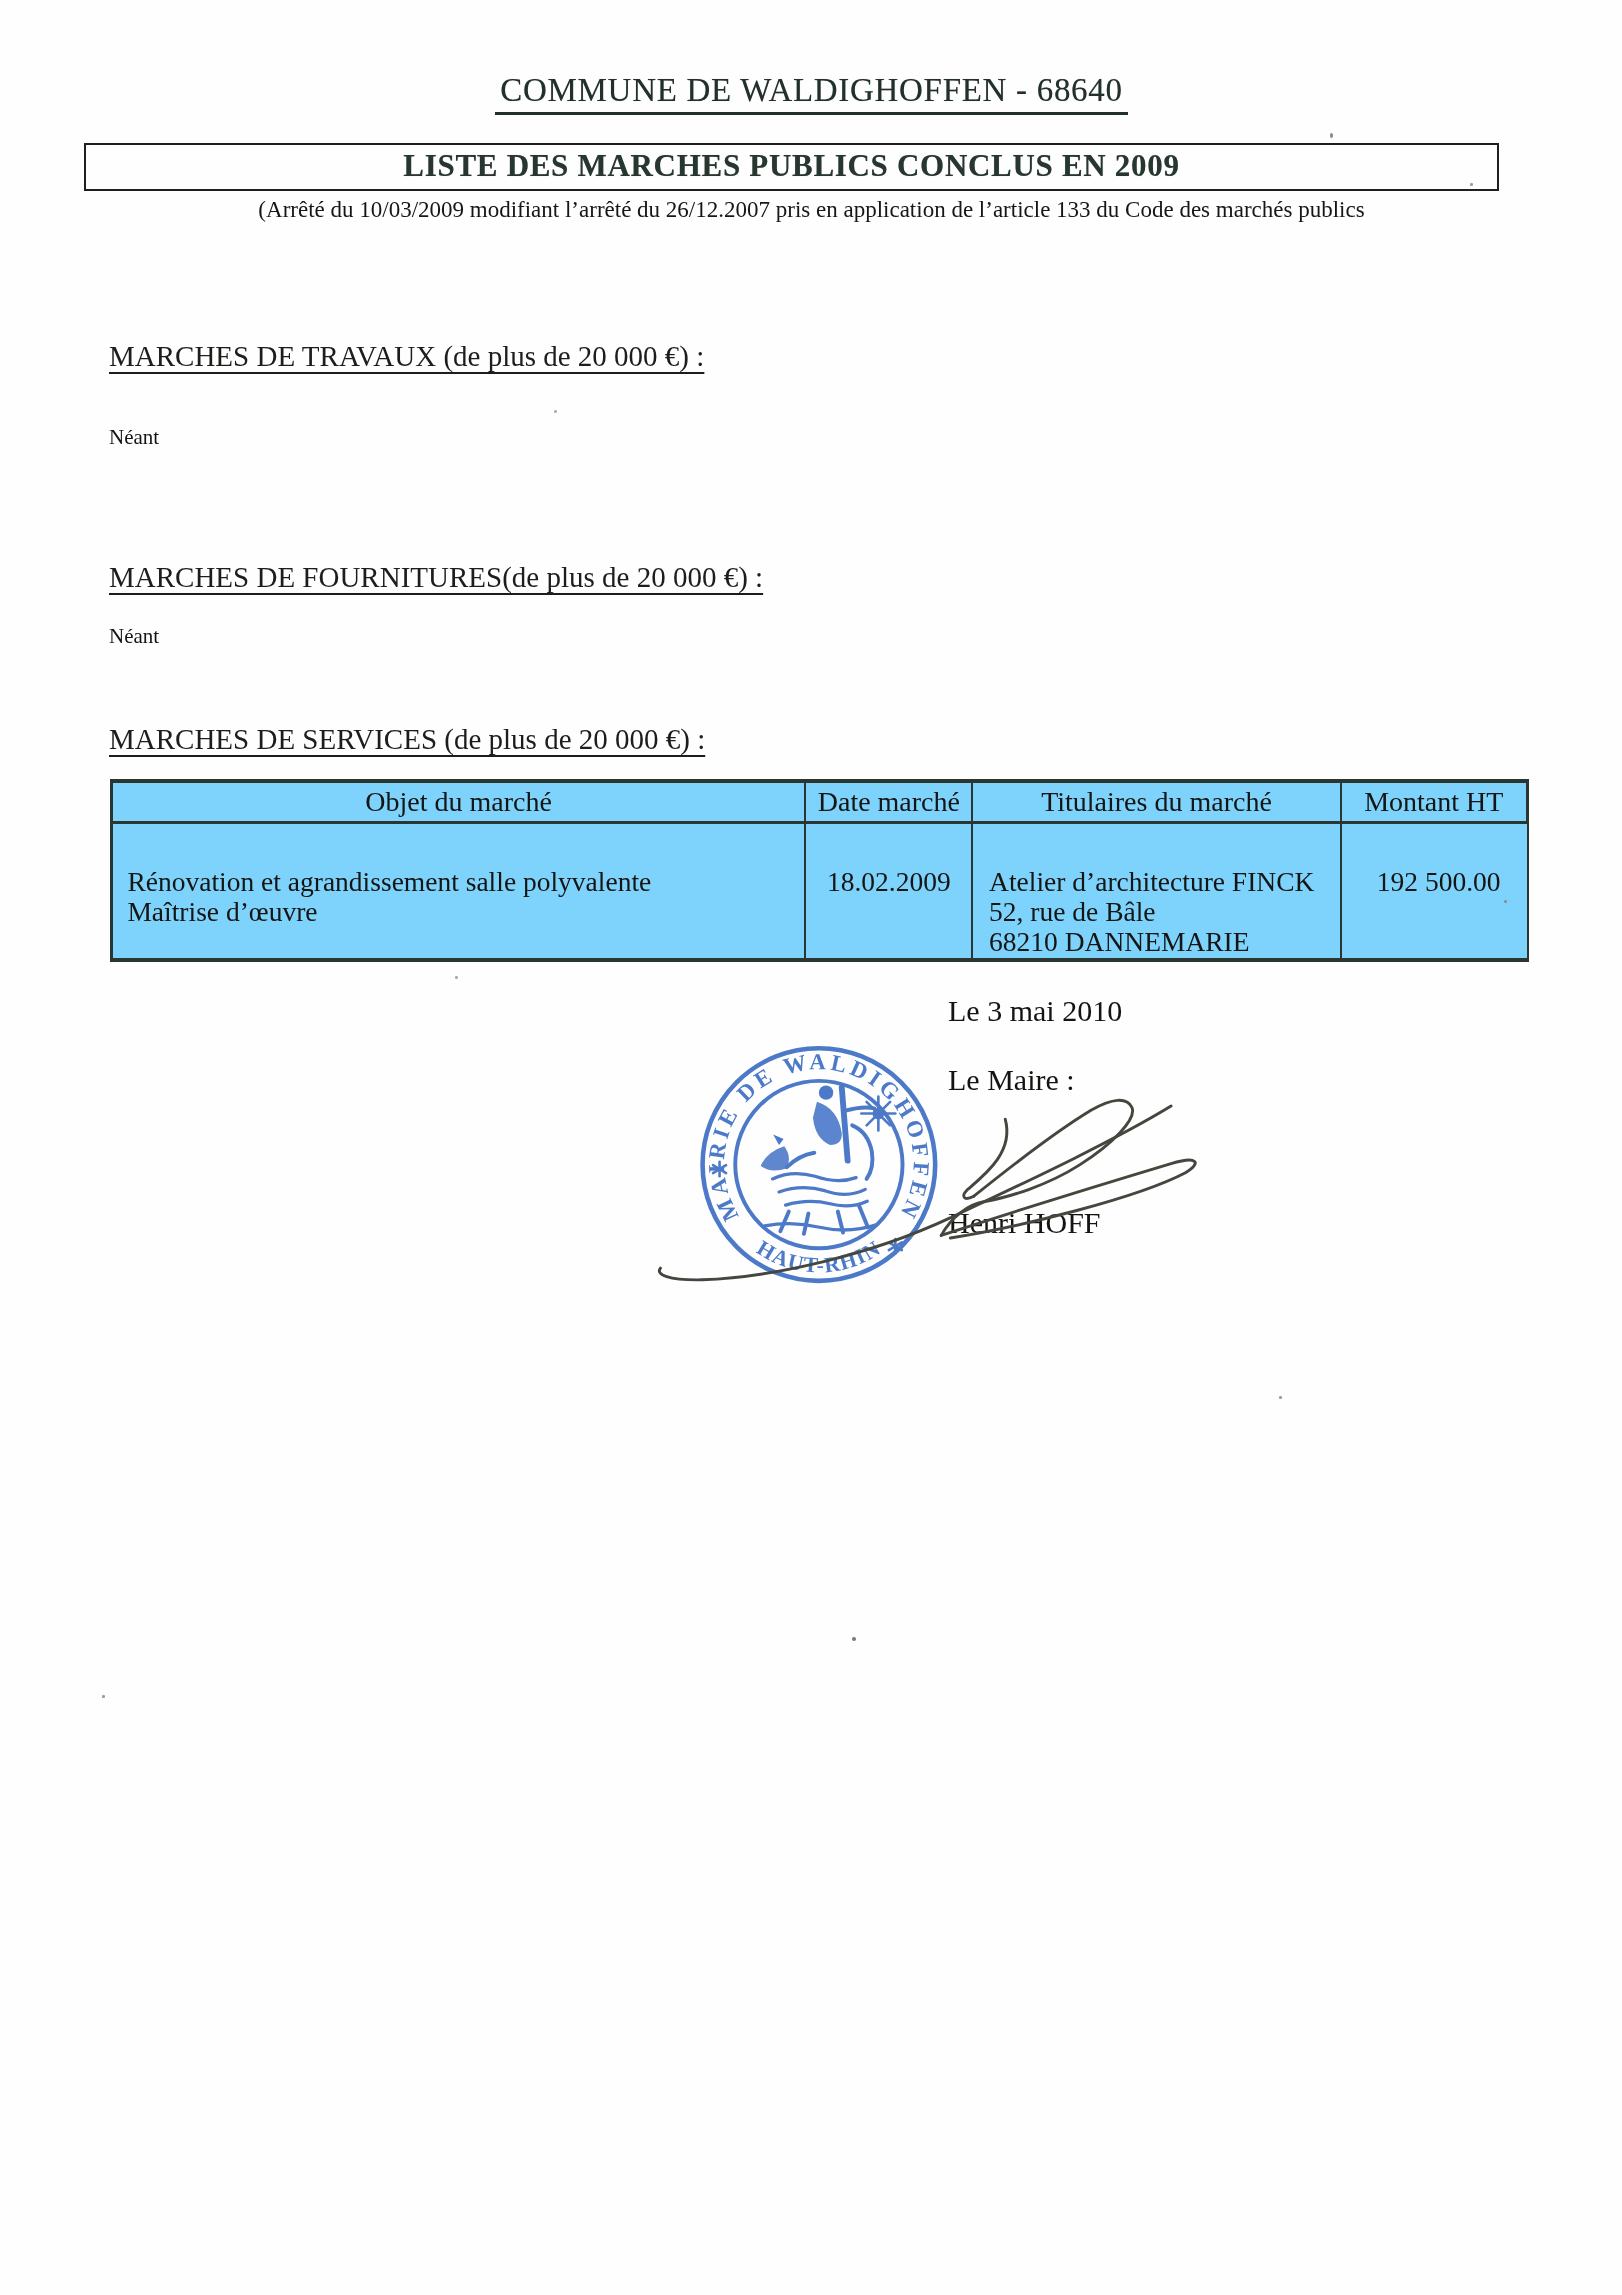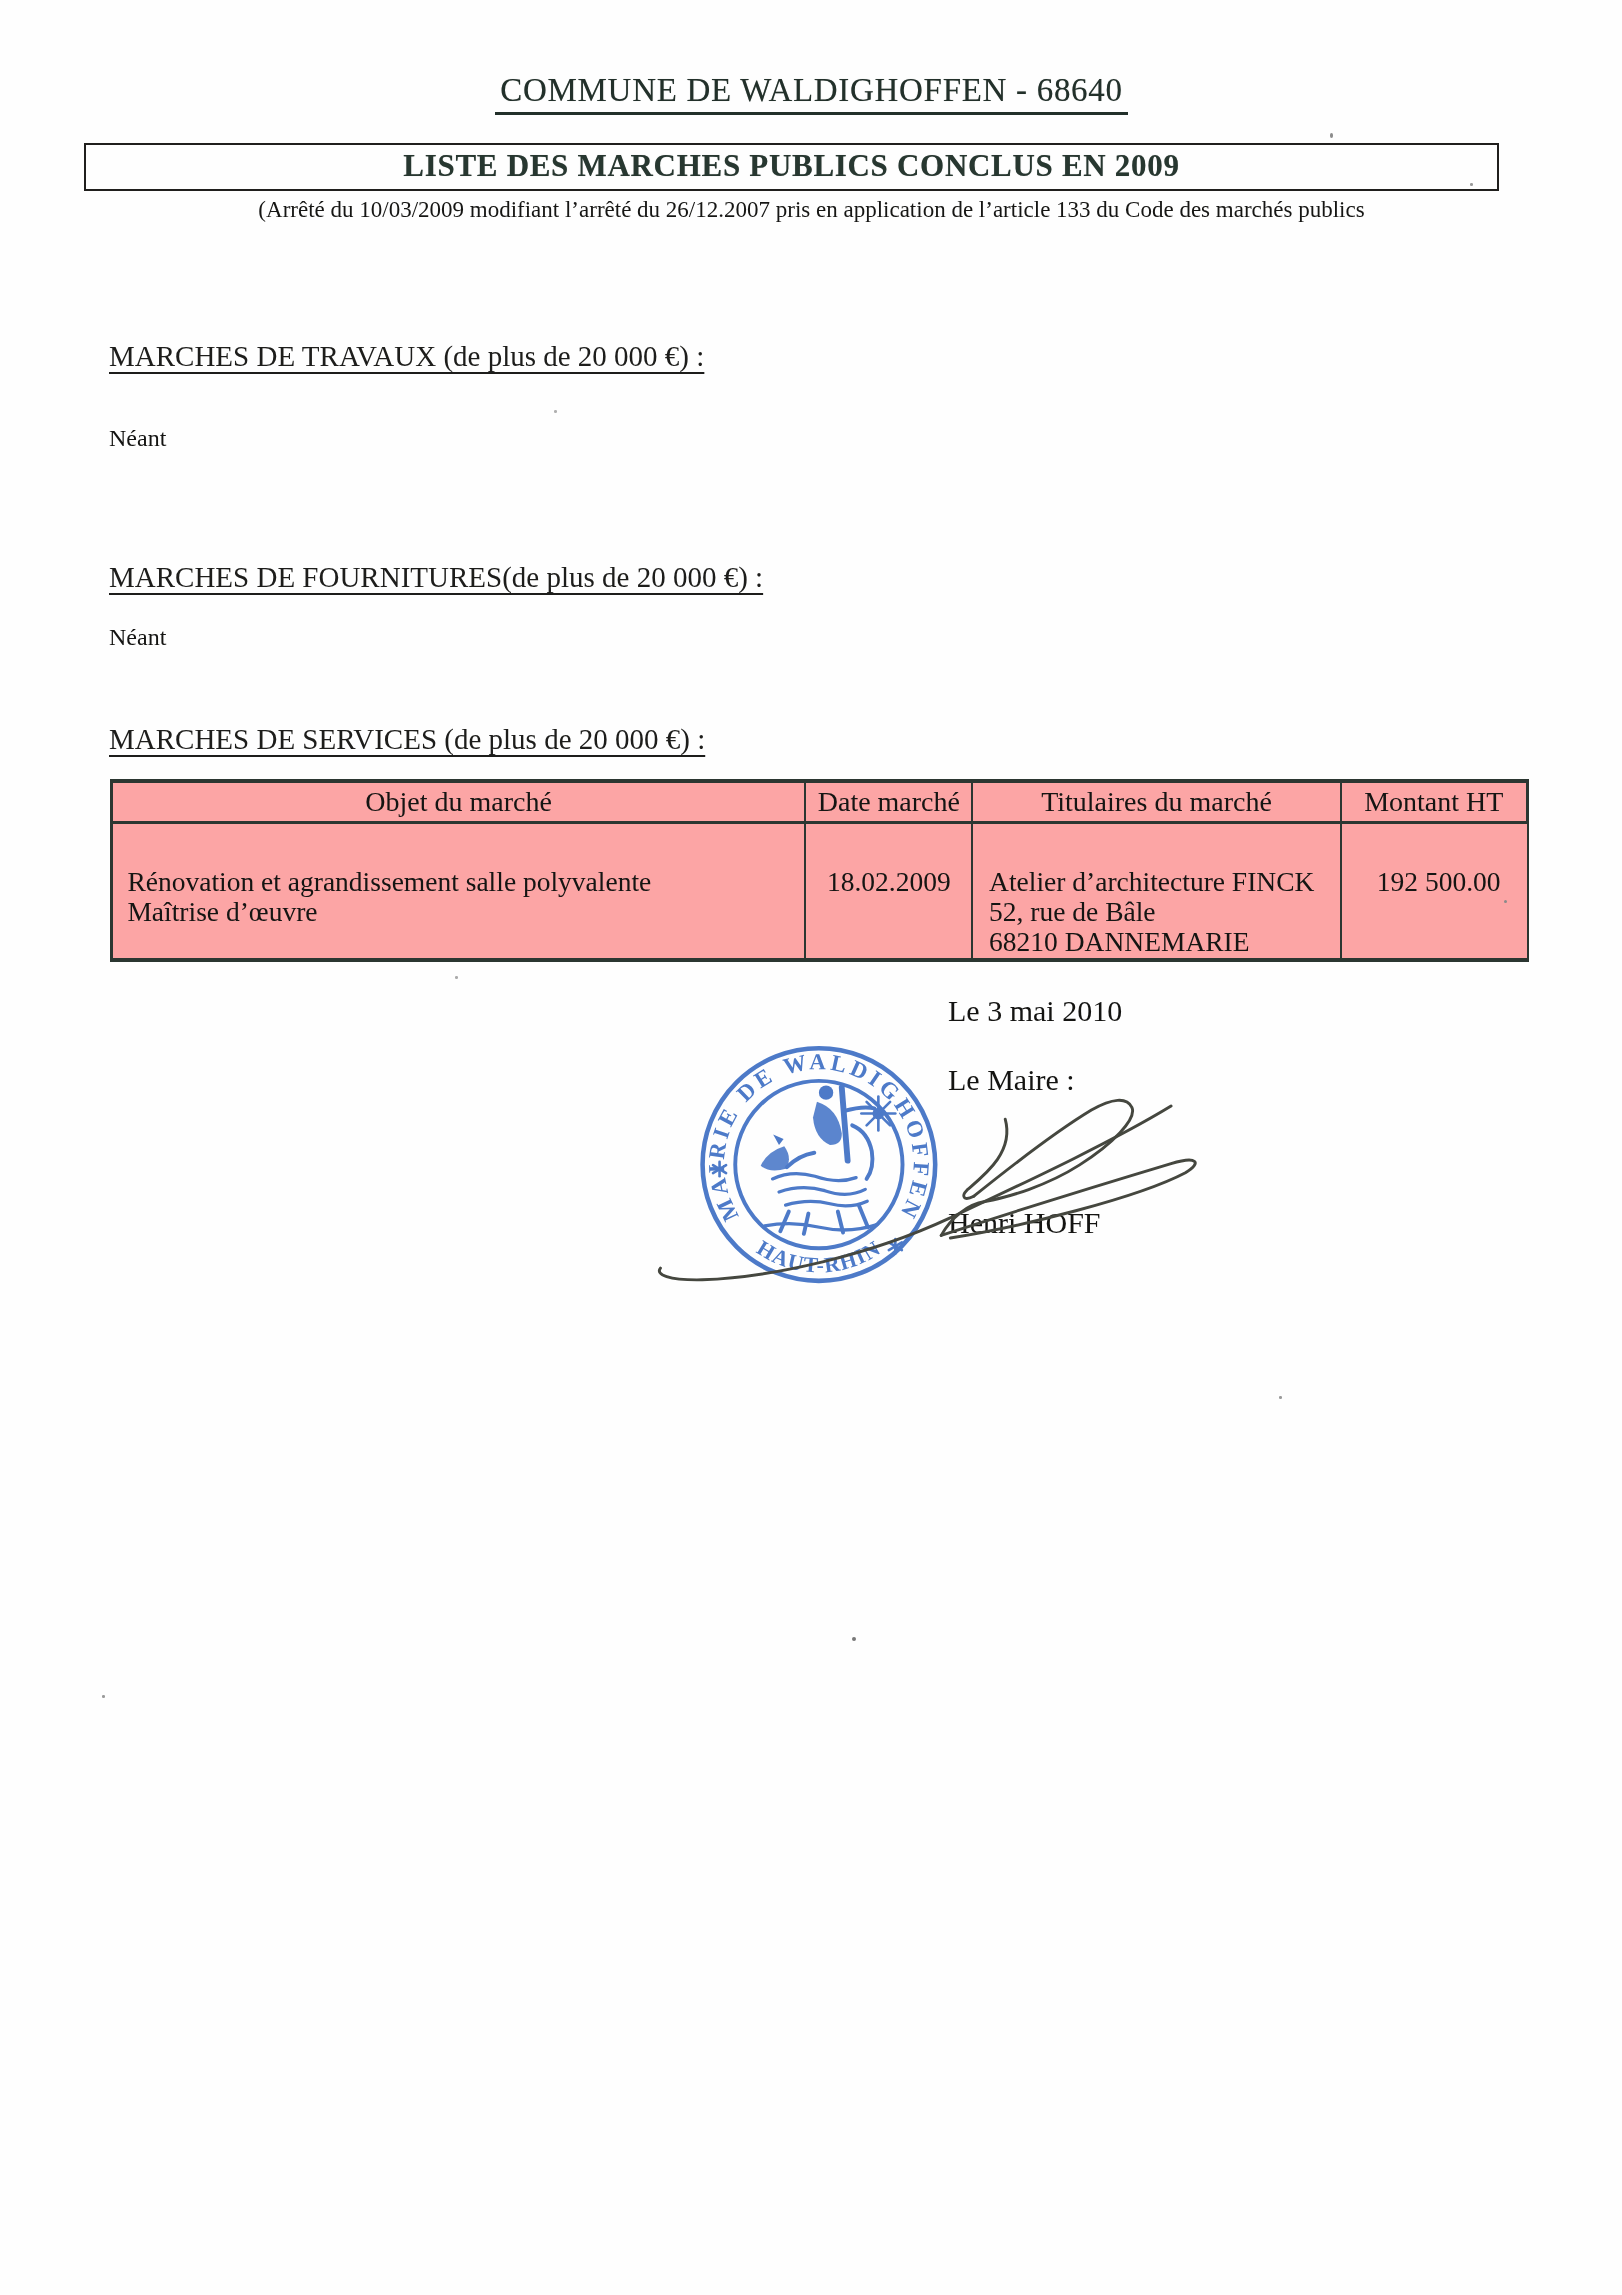--- a/index.html
+++ b/index.html
@@ -41,30 +41,30 @@
     font-size:23px;line-height:29.4px;color:#161614;
   }
   .section-heading{
     left:109px;
     font-size:29px;color:#1d1d1b;
     text-decoration:underline;
     text-decoration-thickness:2px;
     text-underline-offset:5.9px;
     white-space:nowrap;
   }
-  .neant{left:109px;font-size:24px;color:#141412;font-family:Liberation Serif, serif;}
+  .neant{left:109px;font-size:21px;color:#141412;font-family:Liberation Serif, serif;}
   .services-table{
     top:779px;left:110px;width:1419px;
     border-collapse:collapse;table-layout:fixed;
     font-size:27.5px;color:#151513;
   }
   .services-table th,.services-table td{
     border:2.6px solid #2b3631;
     box-sizing:border-box;
-    background:#fca5a5;
+    background:#7dd3fc;
     font-family:Liberation Serif, serif;
   }
   .services-table thead th{
     border-top:4.6px solid #2b3631;
     border-bottom:3.9px solid #2b3631;
     height:41px;
     font-size:28px;font-weight:normal;
     text-align:center;vertical-align:middle;
     padding:0;
   }

